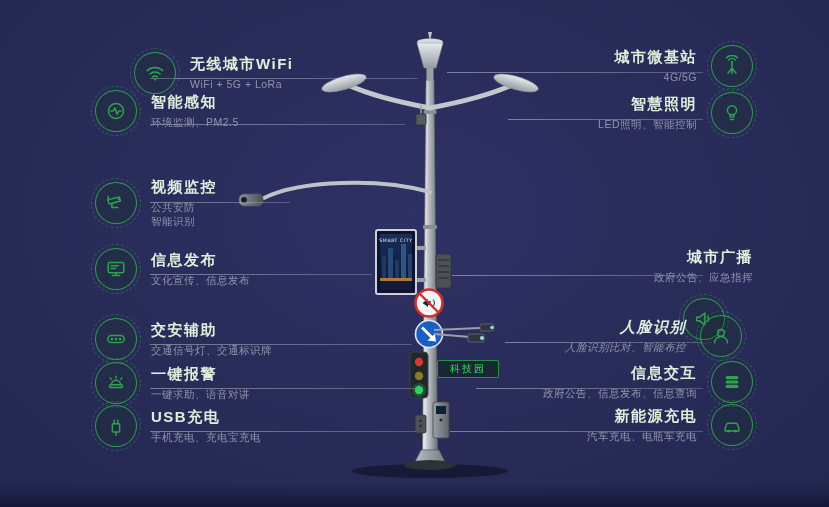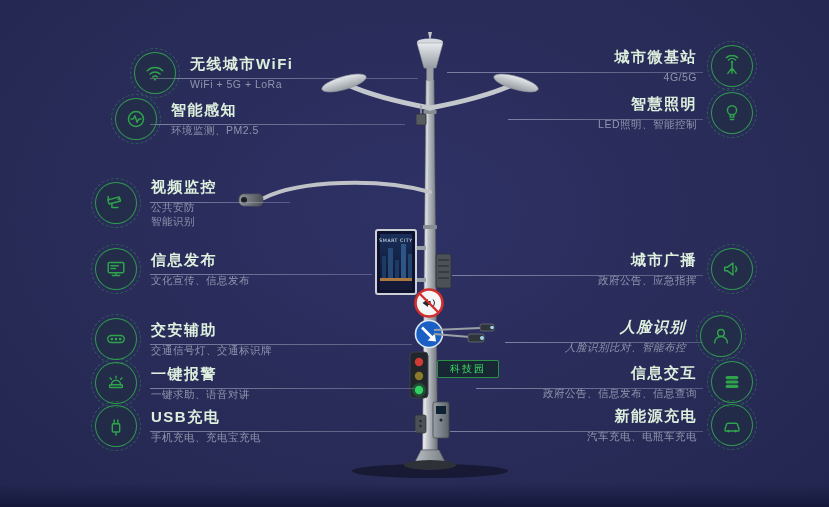--- a/index.html
+++ b/index.html
@@ -195,21 +195,21 @@
           <path d="M9.5 16.2a4 4 0 0 1 5 0"></path>
         <circle cx="12" cy="19.2" r="1.2" fill="#2fa34c" stroke="none"></circle>
       </svg>
     </span>
     <div class="txt">
       <div class="title">无线城市WiFi</div>
       <div class="sub">WiFi + 5G + LoRa</div>
     </div>
   </div>
 
-  <div class="feat" style="left:95px;top:98px;margin-left:20px;">
+  <div class="feat" style="left:95px;top:90px;">
     <span class="badge">
       <svg width="22" height="22" viewBox="0 0 24 24" fill="none" stroke="#2fa34c" stroke-width="1.6" stroke-linecap="round" stroke-linejoin="round">
         <circle cx="12" cy="12" r="8.2"></circle>
           <polyline points="6.5,12 9,12 10.8,8.5 13.2,15.5 15,12 17.5,12"></polyline>
       </svg>
     </span>
     <div class="txt">
       <div class="title">智能感知</div>
       <div class="sub">环境监测、PM2.5</div>
     </div>
@@ -309,21 +309,21 @@
     </div>
     <span class="badge">
       <svg width="22" height="22" viewBox="0 0 24 24" fill="none" stroke="#2fa34c" stroke-width="1.6" stroke-linecap="round" stroke-linejoin="round">
         <circle cx="12" cy="9" r="5"></circle>
           <path d="M10 14v2.5h4V14"></path>
           <path d="M10.2 19h3.6"></path>
       </svg>
     </span>
   </div>
 
-  <div class="feat right" style="right:76px;top:248px;">
+  <div class="feat right" style="right:76px;top:248px;flex-direction:column;">
     <div class="txt r">
       <div class="title">城市广播</div>
       <div class="sub">政府公告、应急指挥</div>
     </div>
     <span class="badge">
       <svg width="22" height="22" viewBox="0 0 24 24" fill="none" stroke="#2fa34c" stroke-width="1.6" stroke-linecap="round" stroke-linejoin="round">
         <path d="M4 10v4h3l6 4.5v-13L7 10H4Z"></path>
           <path d="M16 9.2a4.5 4.5 0 0 1 0 5.6"></path>
       </svg>
     </span>

